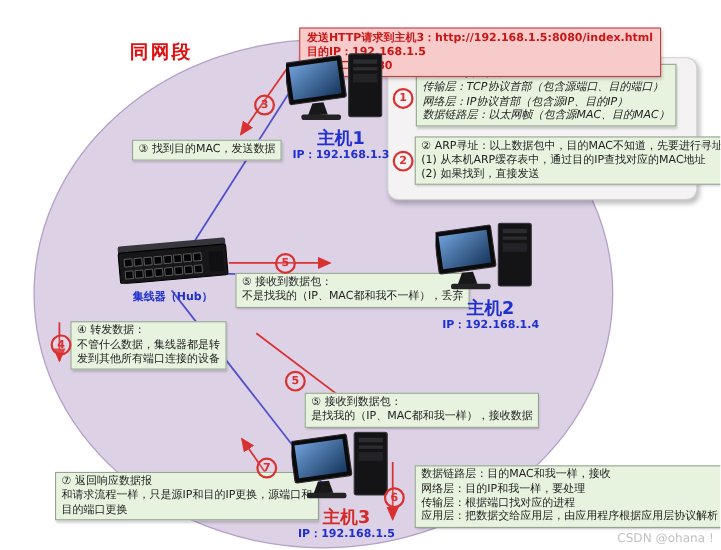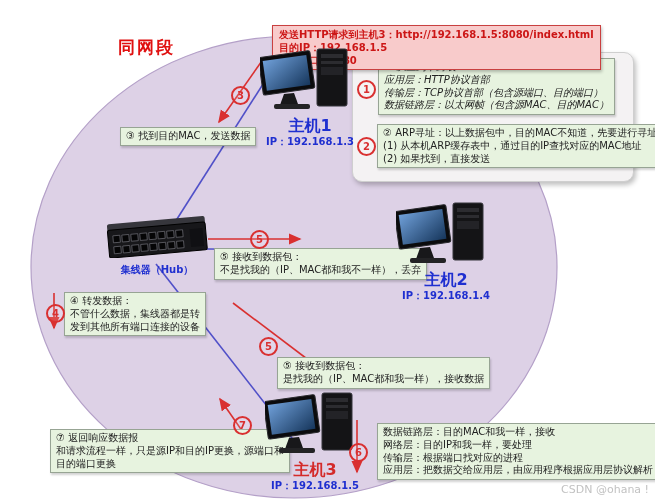--- a/index.html
+++ b/index.html
@@ -59,22 +59,22 @@
   <div class="pinkbox">
     <div>发送HTTP请求到主机3：http://192.168.1.5:8080/index.html</div>
     <div>目的IP：192.168.1.5</div>
     <div>目的端口：8080</div>
   </div>
 
   <div class="panel"></div>
 
   <div class="gbox" style="left:378px;top:58px;z-index:5;font-style:italic;">
     <div>① 从上到下封装：</div>
-    <div>应用层：HTTP协议首部</div>
     <div>传输层：TCP协议首部（包含源端口、目的端口）</div>
+    <div>网络层：IP协议首部（包含源IP、目的IP）</div>
     <div>数据链路层：以太网帧（包含源MAC、目的MAC）</div>
   </div>
 
   <div class="gbox" style="left:377px;top:124px;">
     <div>② ARP寻址：以上数据包中，目的MAC不知道，先要进行寻址</div>
     <div>(1) 从本机ARP缓存表中，通过目的IP查找对应的MAC地址</div>
     <div>(2) 如果找到，直接发送</div>
   </div>
 
   <div class="gbox" style="left:120px;top:127px;">

